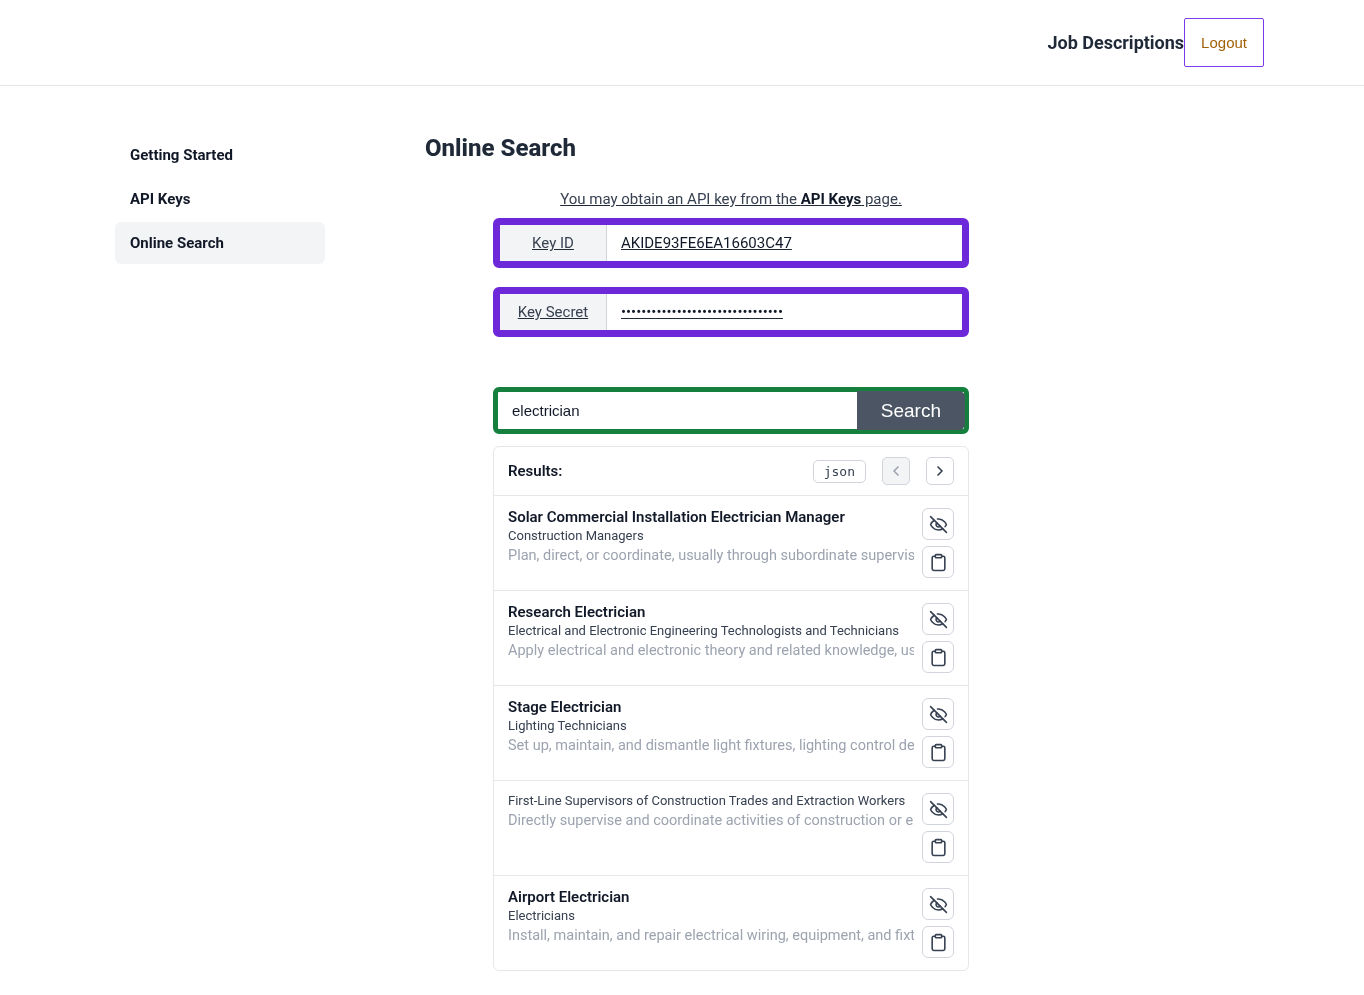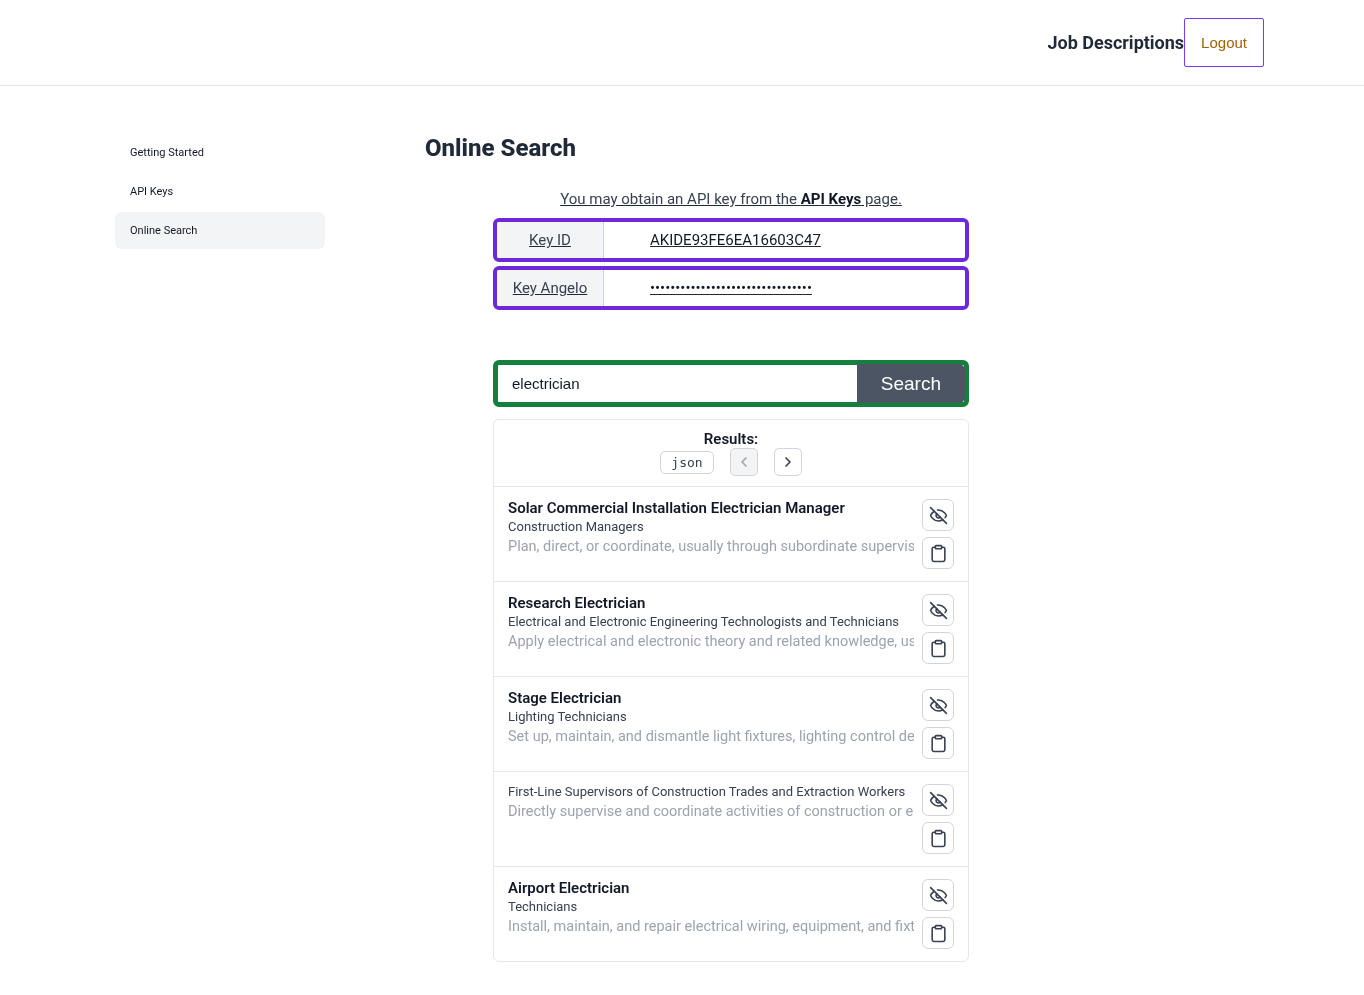--- a/index.html
+++ b/index.html
@@ -38,22 +38,22 @@
     display: flex;
     padding: 48px 100px 48px 115px;
     gap: 100px;
     flex: 1;
   }
   
   .sidebar { width: 210px; flex-shrink: 0; }
   .sidebar-item {
     padding: 12px 15px;
     border-radius: 6px;
-    font-size: 11px;
-    font-weight: 400;
+    font-size: 15px;
+    font-weight: 700;
     color: #111827;
     cursor: pointer;
     margin-bottom: 2px;
   }
   .sidebar-item.active { background: #f3f4f6; }
   
   .content { flex: 1; max-width: 612px; }
   .page-title {
     font-size: 24px;
     font-weight: 800;
@@ -63,26 +63,25 @@
   .info-text {
     text-align: center;
     font-size: 15px;
     color: #374151;
     margin-bottom: 10px;
   }
   .info-text .link { font-weight: 700; color: #111827; }
   .key-block { margin: 0 68px 50px 68px; text-decoration: underline; }
   .input-group {
     display: flex;
-    border: 4px solid #6d28d9;
+    border: 7px solid #6d28d9;
     border-radius: 6px;
     overflow: hidden;
-    margin-bottom: 4px;
-    background: #fff;
-    gap: 32px;
+    margin-bottom: 19px;
+    background: #fff;
   }
   .input-label {
     background: #f3f4f6;
     border-right: 1px solid #d1d5db;
     width: 107px;
     flex-shrink: 0;
     display: flex;
     align-items: center;
     justify-content: center;
     font-size: 15px;
@@ -130,21 +129,20 @@
     border: 1px solid #e5e7eb;
     border-radius: 6px;
     margin: 0 68px;
   }
   .results-header {
     display: flex;
     align-items: center;
     justify-content: space-between;
     padding: 10px 14px;
     border-bottom: 1px solid #e5e7eb;
-    flex-direction: column;
   }
   .results-label { font-size: 15px; font-weight: 600; color: #111827; }
   .results-controls { display: flex; align-items: center; gap: 16px; }
   .json-badge {
     border: 1px solid #d1d5db;
     border-radius: 5px;
     padding: 3px 10px;
     font-family: ui-monospace, SFMono-Regular, Menlo, Consolas, monospace;
     font-size: 13px;
     color: #374151;
@@ -235,21 +233,21 @@
       <p class="info-text">
         <span>You may obtain an API key from the </span><span class="link">API Keys</span><span> page.</span>
       </p>
 
       <div class="input-group">
         <div class="input-label">Key ID</div>
         <input class="input-value" value="AKIDE93FE6EA16603C47" style="">
       </div>
 
       <div class="input-group">
-        <div class="input-label">Key Angelo</div>
+        <div class="input-label">Key Secret</div>
         <input class="input-value" value="••••••••••••••••••••••••••••••••" style="">
       </div>
     </div>
 
     <div class="search-bar">
       <input class="search-input" value="electrician" style="">
       <button class="search-btn">Search</button>
     </div>
 
     <div class="results">
@@ -374,21 +372,21 @@
                     <rect width="8" height="4" x="8" y="2" rx="1" ry="1"></rect>
                     <path d="M16 4h2a2 2 0 0 1 2 2v14a2 2 0 0 1-2 2H6a2 2 0 0 1-2-2V6a2 2 0 0 1 2-2h2"></path>
                   </svg>
                 </span>
               </button>
             </div>
           </div>
           <div class="result-item">
             <div class="result-body">
               <div class="result-title">Airport Electrician</div>
-              <div class="result-category">Technicians</div>
+              <div class="result-category">Electricians</div>
               <div class="result-desc">Install, maintain, and repair electrical wiring, equipment, and fixtur …</div>
             </div>
             <div class="result-actions">
               <button class="icon-btn">
                 <span>
                   <svg width="19" height="19" viewBox="0 0 24 24" fill="none" stroke="currentColor" stroke-width="2" stroke-linecap="round" stroke-linejoin="round">
                     <path d="M9.88 9.88a3 3 0 1 0 4.24 4.24"></path>
                     <path d="M10.73 5.08A10.43 10.43 0 0 1 12 5c7 0 10 7 10 7a13.16 13.16 0 0 1-1.67 2.68"></path>
                     <path d="M6.61 6.61A13.526 13.526 0 0 0 2 12s3 7 10 7a9.74 9.74 0 0 0 5.39-1.61"></path>
                     <line x1="2" x2="22" y1="2" y2="22"></line>

